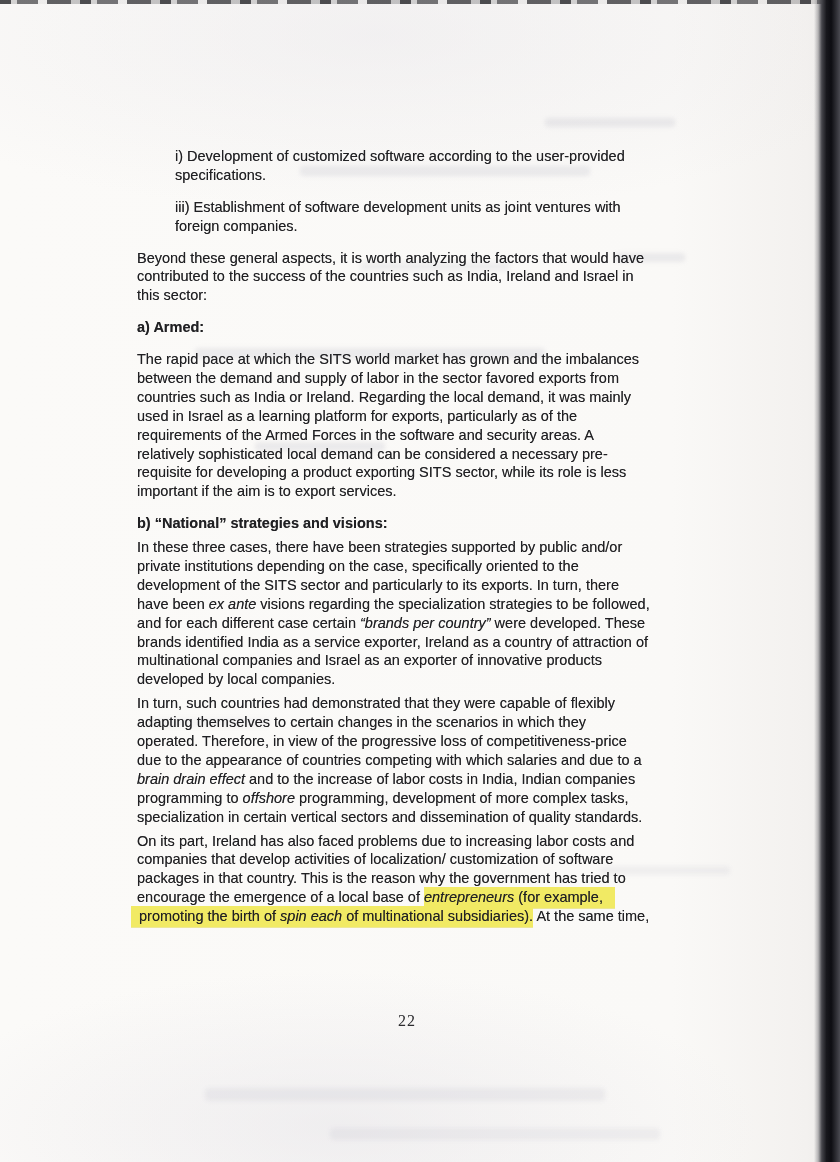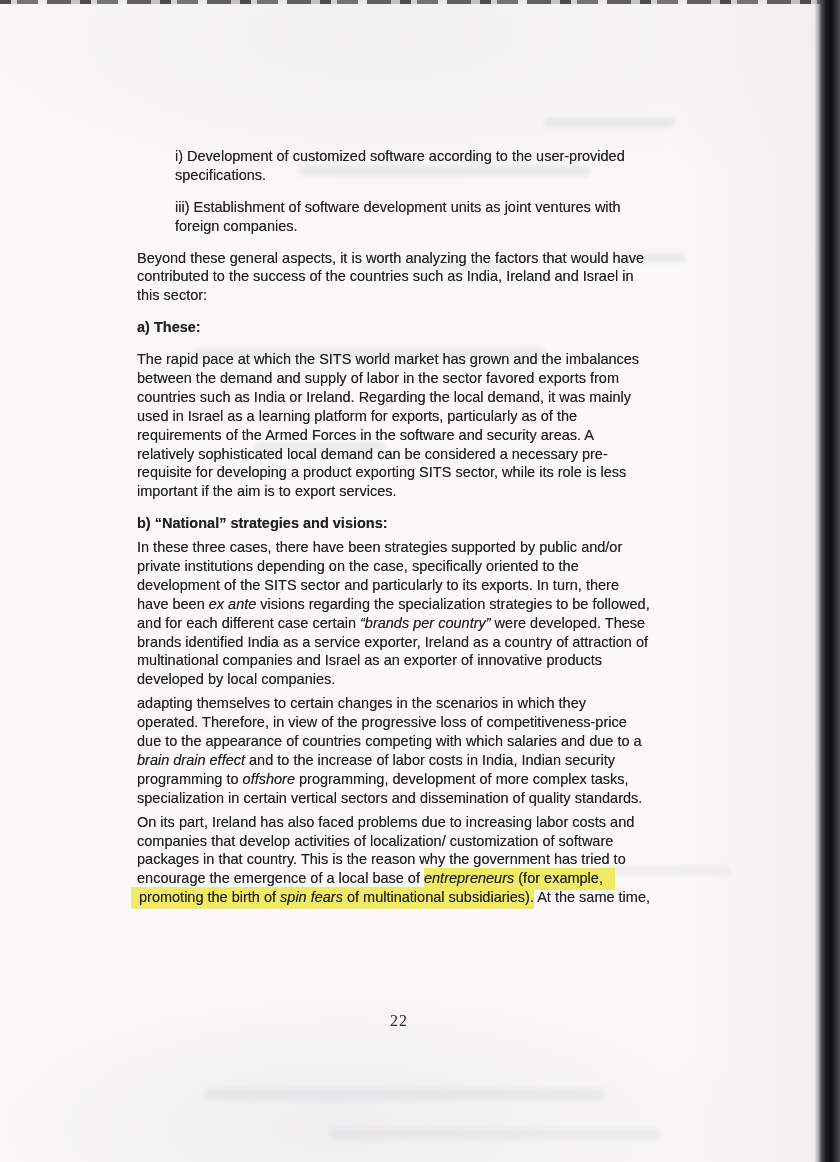--- a/index.html
+++ b/index.html
@@ -56,21 +56,21 @@
   .content > .block:nth-child(-n+5){margin-bottom:13px;}
   .list-item{margin-left:38px;}
   .heading{font-weight:700;}
   .line{height:18.9px;}
   .it{font-style:italic;}
   .hl{background:#f1ea64;padding-top:2px;padding-bottom:3px;box-shadow:0 1px 0 rgba(226,216,70,.55);}
   .line > .hl:last-child{padding-right:12px;}
   .line > .hl:first-child{margin-left:-6px;padding-left:8px;}
 
   .page-number{
-    position:absolute;top:1012px;left:390px;
+    position:absolute;top:1012px;left:398px;
     font-family:"Liberation Serif", serif;font-size:16px;color:#2b2b2e;
     letter-spacing:1px;
   }
 </style>
 </head>
 <body>
 
 <div class="page">
   <div class="top-edge"></div>
 
@@ -93,21 +93,21 @@
       <div class="block list-item">
         <div class="line"><span>iii) Establishment of software development units as joint ventures with</span></div>
         <div class="line"><span>foreign companies.</span></div>
       </div>
       <div class="block paragraph">
         <div class="line"><span>Beyond these general aspects, it is worth analyzing the factors that would have</span></div>
         <div class="line"><span>contributed to the success of the countries such as India, Ireland and Israel in</span></div>
         <div class="line"><span>this sector:</span></div>
       </div>
       <div class="block heading">
-        <div class="line"><span>a) These:</span></div>
+        <div class="line"><span>a) Armed:</span></div>
       </div>
       <div class="block paragraph">
         <div class="line"><span>The rapid pace at which the SITS world market has grown and the imbalances</span></div>
         <div class="line"><span>between the demand and supply of labor in the sector favored exports from</span></div>
         <div class="line"><span>countries such as India or Ireland. Regarding the local demand, it was mainly</span></div>
         <div class="line"><span>used in Israel as a learning platform for exports, particularly as of the</span></div>
         <div class="line"><span>requirements of the Armed Forces in the software and security areas. A</span></div>
         <div class="line"><span>relatively sophisticated local demand can be considered a necessary pre-</span></div>
         <div class="line"><span>requisite for developing a product exporting SITS sector, while its role is less</span></div>
         <div class="line"><span>important if the aim is to export services.</span></div>
@@ -119,32 +119,33 @@
         <div class="line"><span>In these three cases, there have been strategies supported by public and/or</span></div>
         <div class="line"><span>private institutions depending on the case, specifically oriented to the</span></div>
         <div class="line"><span>development of the SITS sector and particularly to its exports. In turn, there</span></div>
         <div class="line"><span>have been </span><span class="it">ex ante</span><span> visions regarding the specialization strategies to be followed,</span></div>
         <div class="line"><span>and for each different case certain </span><span class="it">“brands per country”</span><span> were developed. These</span></div>
         <div class="line"><span>brands identified India as a service exporter, Ireland as a country of attraction of</span></div>
         <div class="line"><span>multinational companies and Israel as an exporter of innovative products</span></div>
         <div class="line"><span>developed by local companies.</span></div>
       </div>
       <div class="block paragraph">
+        <div class="line"><span>In turn, such countries had demonstrated that they were capable of flexibly</span></div>
         <div class="line"><span>adapting themselves to certain changes in the scenarios in which they</span></div>
         <div class="line"><span>operated. Therefore, in view of the progressive loss of competitiveness-price</span></div>
         <div class="line"><span>due to the appearance of countries competing with which salaries and due to a</span></div>
-        <div class="line"><span class="it">brain drain effect</span><span> and to the increase of labor costs in India, Indian security</span></div>
+        <div class="line"><span class="it">brain drain effect</span><span> and to the increase of labor costs in India, Indian companies</span></div>
         <div class="line"><span>programming to </span><span class="it">offshore</span><span> programming, development of more complex tasks,</span></div>
         <div class="line"><span>specialization in certain vertical sectors and dissemination of quality standards.</span></div>
       </div>
       <div class="block paragraph">
         <div class="line"><span>On its part, Ireland has also faced problems due to increasing labor costs and</span></div>
         <div class="line"><span>companies that develop activities of localization/ customization of software</span></div>
         <div class="line"><span>packages in that country. This is the reason why the government has tried to</span></div>
         <div class="line"><span>encourage the emergence of a local base of </span><span class="it hl">entrepreneurs</span><span class="hl"> (for example,</span></div>
-        <div class="line"><span class="hl">promoting the birth of </span><span class="it hl">spin fears</span><span class="hl"> of multinational subsidiaries).</span><span> At the same time,</span></div>
+        <div class="line"><span class="hl">promoting the birth of </span><span class="it hl">spin each</span><span class="hl"> of multinational subsidiaries).</span><span> At the same time,</span></div>
       </div>
     </div>
 
   <div class="page-number">22</div>
 
   <div class="right-band"></div>
 </div>
 
 </body></html>

